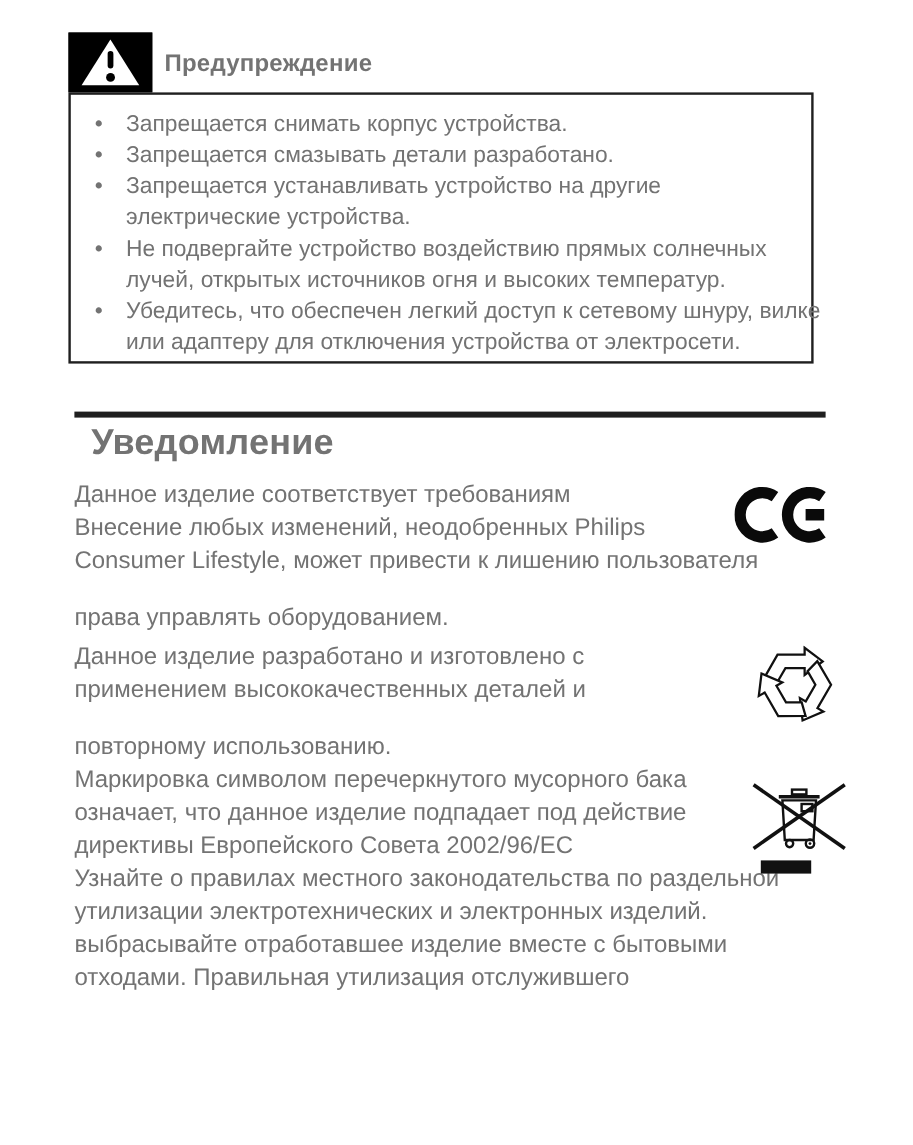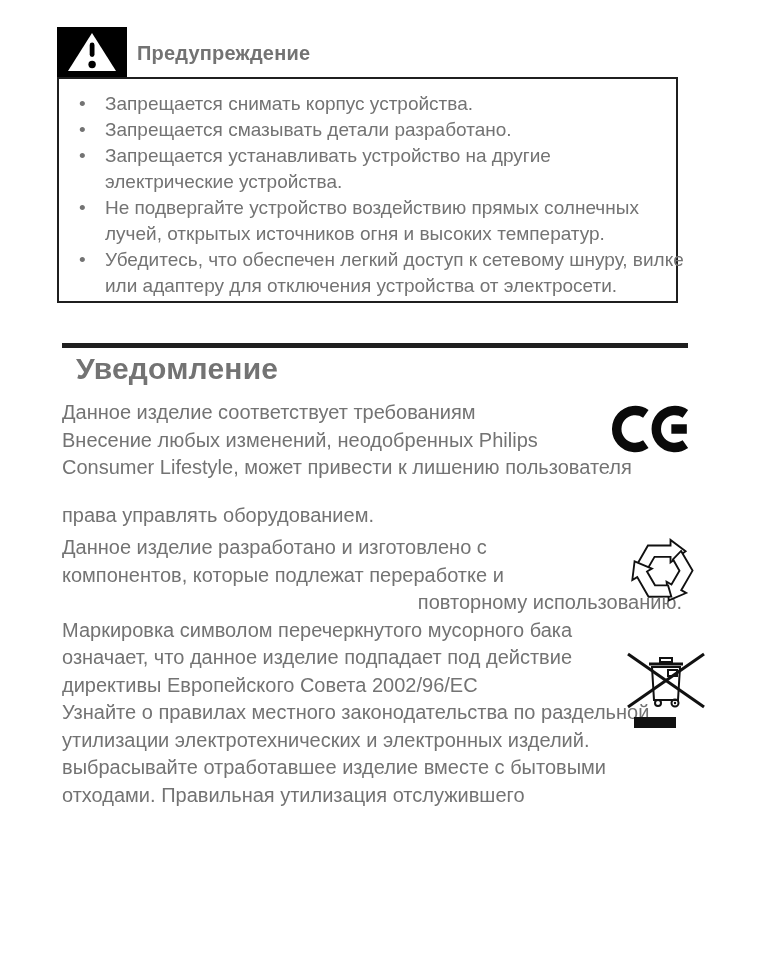--- a/index.html
+++ b/index.html
@@ -20,21 +20,21 @@
   .warn-item{position:relative;padding-left:30px;font-size:19px;line-height:26px;}
   .bullet{position:absolute;left:4px;top:0;}
   .tline{display:block;white-space:nowrap;}
   
   .rule{position:absolute;left:62px;top:343px;width:626px;height:5px;background:#1f1f1f;}
   .notice-heading{position:absolute;left:60px;top:352px;font-size:30px;font-weight:bold;letter-spacing:.2px;margin-left:16px;}
   .notice-text{position:absolute;left:62px;top:399px;width:620px;font-size:20px;line-height:27.5px;}
   .para{margin:0;}
   .gap-s{margin-top:20px;}
   .gap-m{margin-top:5px;}
-  .gap-l{margin-top:0;text-align:right;}
+  .gap-l{margin-top:20px;}
   
   .icon-abs{position:absolute;}
   .icon-abs svg{display:block;width:100%;height:100%;}
   .ce{left:612px;top:402px;width:86px;height:54px;}
   .recycle{left:624px;top:538px;width:78px;height:64px;}
   .weee{left:624px;top:651px;width:84px;height:80px;}
 </style>
 </head>
 <body>
 
@@ -87,21 +87,21 @@
     </div>
     <div class="para">
       <span class="tline">Внесение любых изменений, неодобренных Philips</span>
       <span class="tline">Consumer Lifestyle, может привести к лишению пользователя</span>
     </div>
     <div class="para gap-s">
       <span class="tline">права управлять оборудованием.</span>
     </div>
     <div class="para gap-m">
       <span class="tline">Данное изделие разработано и изготовлено с</span>
-      <span class="tline">компонентов, которые подлежат переработке и</span>
+      <span class="tline">применением высококачественных деталей и</span>
     </div>
     <div class="para gap-l">
       <span class="tline">повторному использованию.</span>
     </div>
     <div class="para">
       <span class="tline">Маркировка символом перечеркнутого мусорного бака</span>
       <span class="tline">означает, что данное изделие подпадает под действие</span>
       <span class="tline">директивы Европейского Совета 2002/96/EC</span>
     </div>
     <div class="para">

